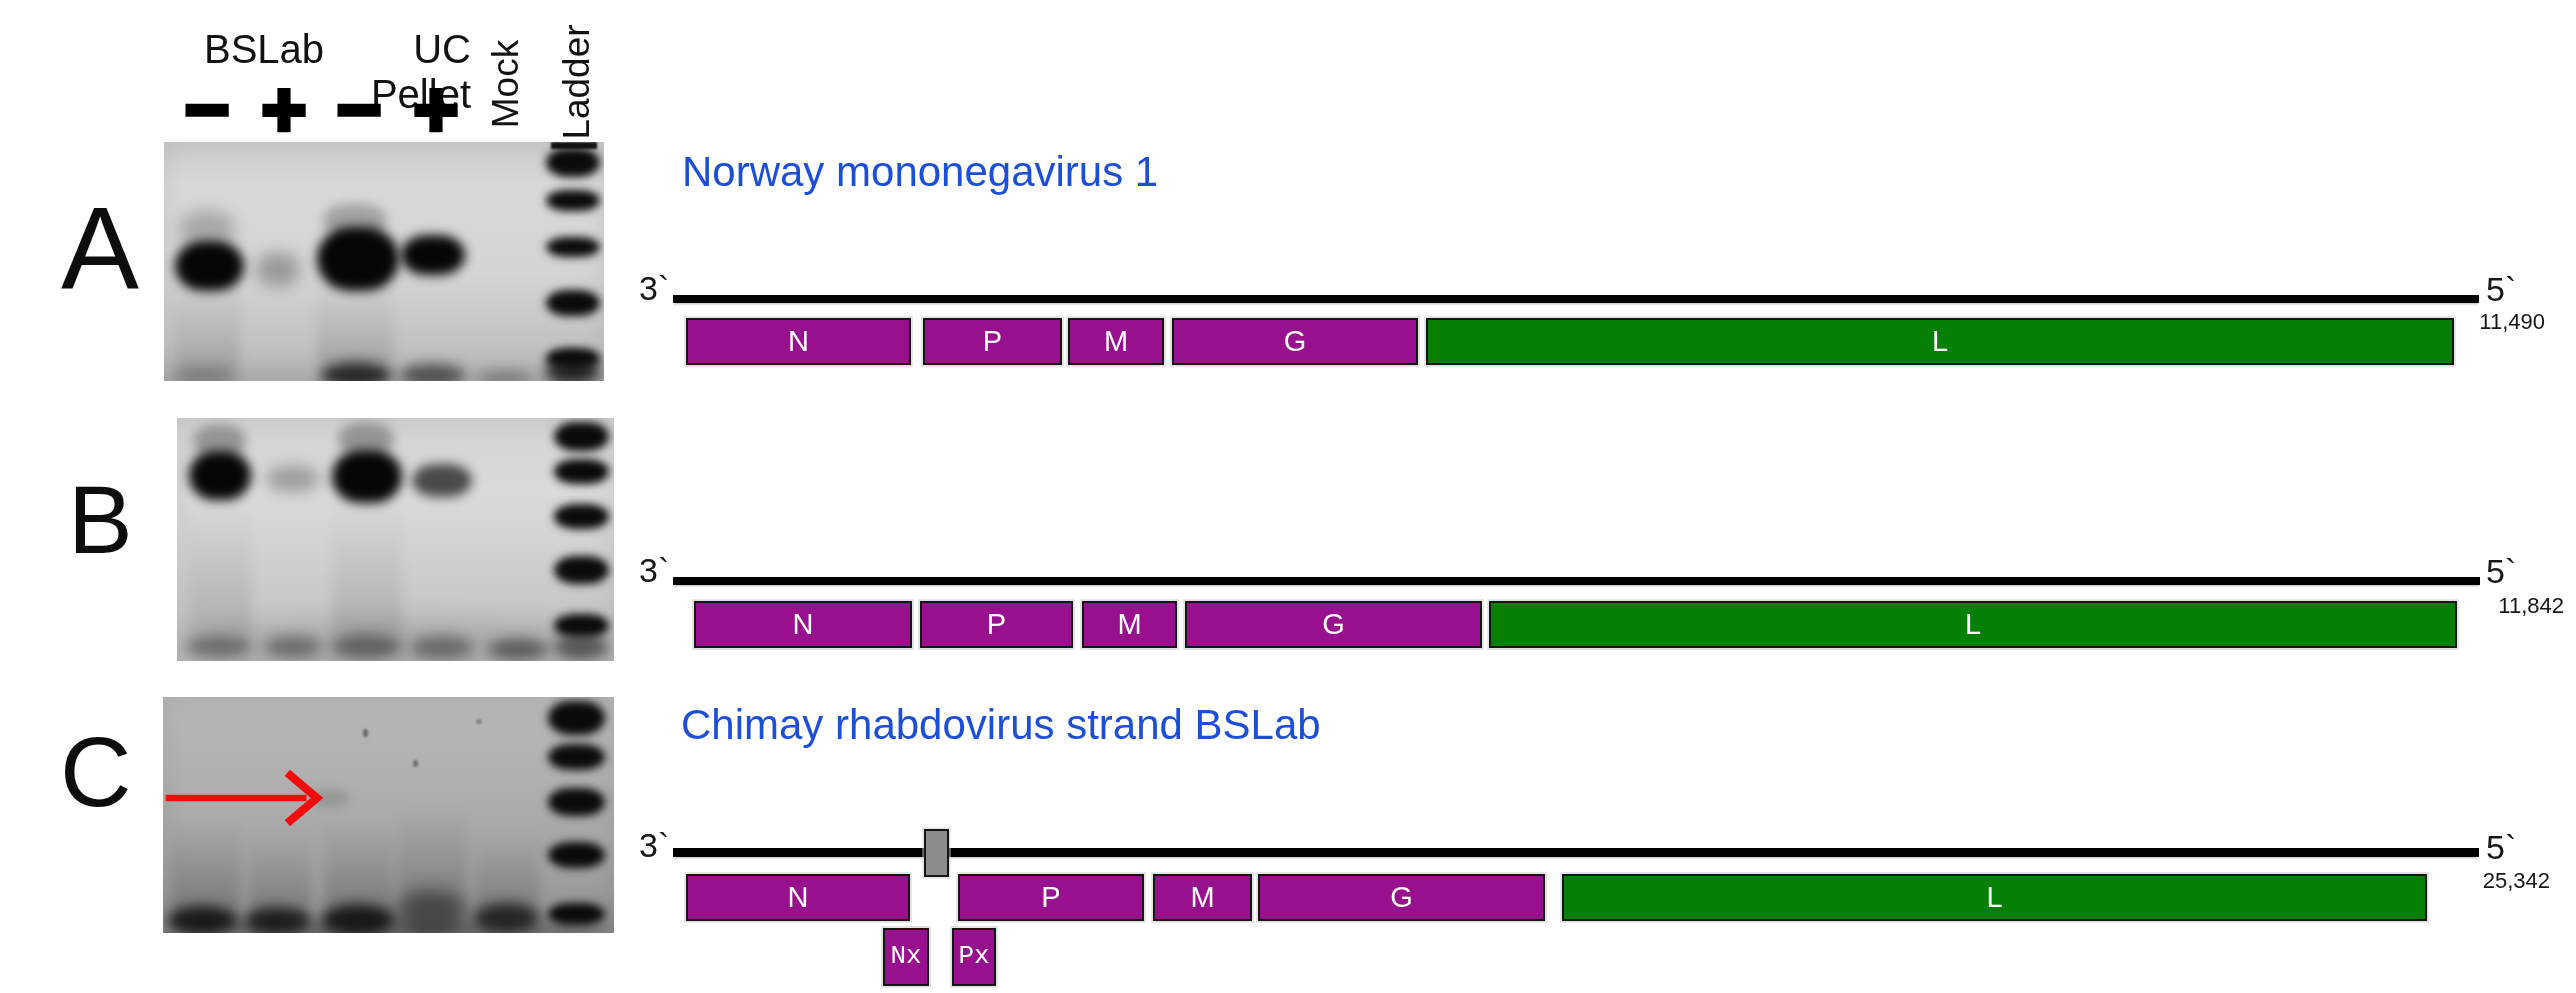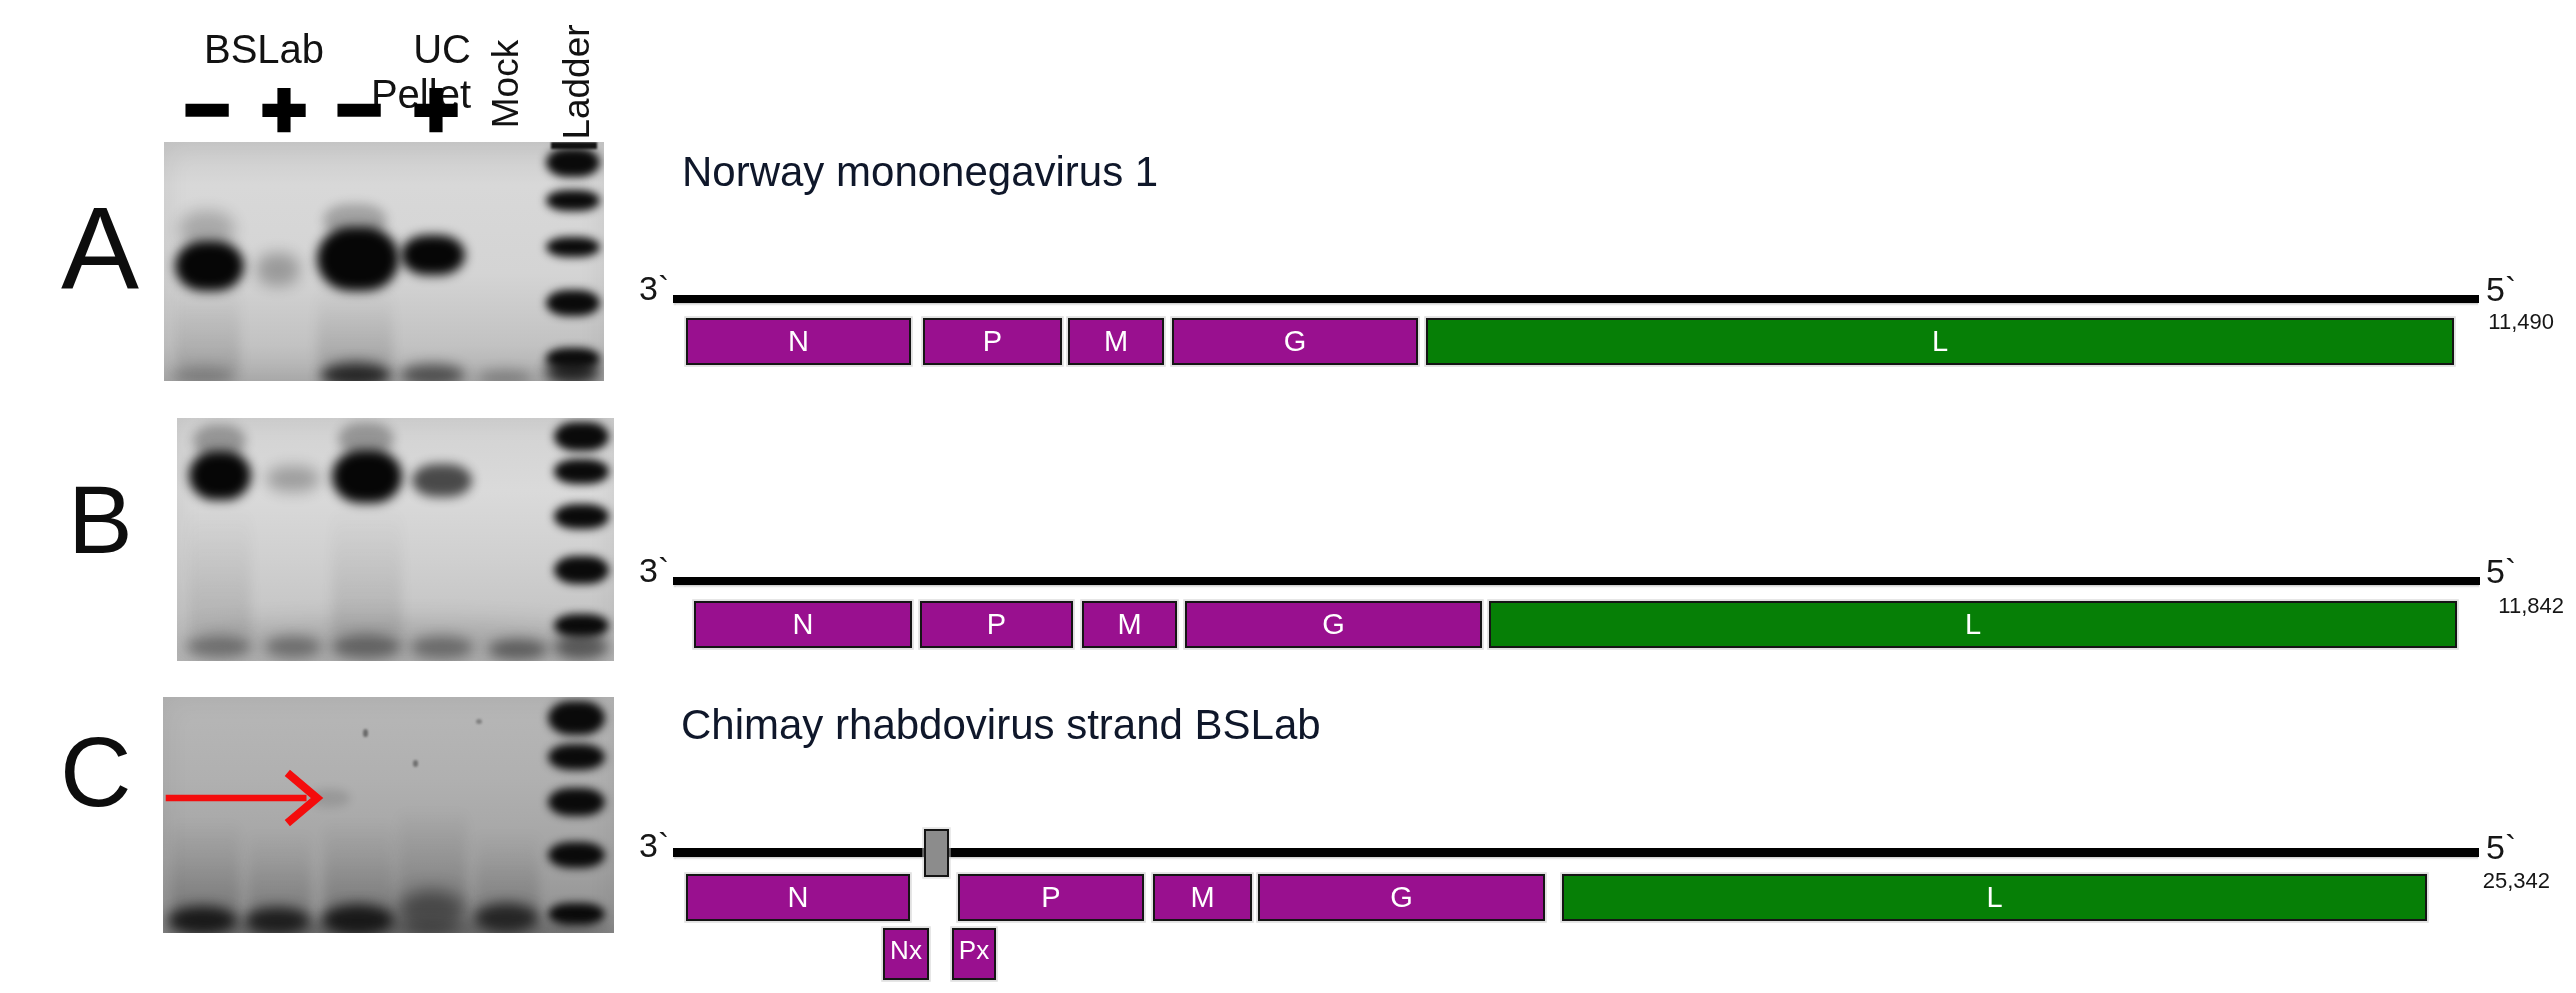--- a/index.html
+++ b/index.html
@@ -13,29 +13,29 @@
   .grouplab{font-size:40px;color:#121212;}
   .sign{width:82px;height:82px;display:flex;align-items:center;justify-content:center;
         font-size:77px;font-weight:bold;color:#000;-webkit-text-stroke:4.7px #000;}
   .rotlab{font-size:37px;color:#121212;white-space:nowrap;
           transform:translate(-50%,-50%) rotate(-90deg);}
 
   
   .panel-letter{font-weight:400;color:#0d0d0d;line-height:1;}
 
   
-  .title{font-size:42px;color:#0f172a;white-space:nowrap;}
+  .title{font-size:42px;color:#1d4ed8;white-space:nowrap;}
   .endlab{font-size:34px;color:#161616;}
   .numlab{font-size:22px;color:#161616;}
   .gline{background:#000;box-shadow:0 2.3px 1.2px -0.6px rgba(170,170,170,.55);}
   .gene{border:2.3px solid #151515;background:#99108F;color:#fff;
         display:flex;align-items:center;justify-content:center;font-size:29px;
         box-shadow:0 0 0 1.8px rgba(205,205,205,.6);}
   .gene.green{background:#067F06;}
-  .subgene{padding-bottom:7px;font-size:26px;}
+  .subgene{align-items:flex-end;padding-bottom:13px;font-size:26px;font-family:Liberation Mono, monospace;}
   .graybox{background:#8C8C8C;border:2.3px solid #141414;box-shadow:0 0 0 1.8px rgba(205,205,205,.5);}
 
   
   .gel{overflow:hidden;box-shadow:inset 0 0 28px rgba(0,0,0,.07);}
   .gel-a{background:linear-gradient(180deg,#cbcbcb 0%,#d8d8d8 18%,#d4d4d4 55%,#c2c2c2 85%,#aeaeae 100%);}
   .gel-b{background:linear-gradient(180deg,#d2d2d2 0%,#dadada 30%,#cfcfcf 60%,#bdbdbd 100%);}
   .gel-c{background:linear-gradient(180deg,#b7b7b7 0%,#b0b0b0 35%,#a3a3a3 70%,#8e8e8e 100%);}
   .band{background:#060606;border-radius:45%/55%;filter:blur(5.3px);}
   .lband{background:#0a0a0a;border-radius:40%/50%;filter:blur(4.1px);}
   .blob{background:#101010;border-radius:50%;filter:blur(6.4px);}
@@ -135,21 +135,21 @@
 
   <svg class="abs" style="left:162px;top:766px;" width="175" height="64" viewBox="0 0 300 110">
     <line x1="6" y1="55" x2="248" y2="55" stroke="#F40C0C" stroke-width="11"></line>
     <polyline points="215,12 266,55 215,98" fill="none" stroke="#F40C0C" stroke-width="14"></polyline>
   </svg>
 
   <div class="abs title" style="left:682px;top:148px;">Norway mononegavirus 1</div>
   <div class="abs endlab" style="left:639px;top:269px;">3`</div>
   <div class="abs gline" style="left:673px;top:295px;width:1806px;height:7.6px;"></div>
   <div class="abs endlab" style="left:2486px;top:270px;">5`</div>
-  <div class="abs numlab" style="right:22px;top:309px;">11,490</div>
+  <div class="abs numlab" style="right:31px;top:309px;">11,490</div>
   <div class="abs gene" style="left:686px;top:318px;width:221px;height:43px;">
       <span>N</span>
     </div>
   <div class="abs gene" style="left:923px;top:318px;width:135px;height:43px;">
       <span>P</span>
     </div>
   <div class="abs gene" style="left:1068px;top:318px;width:92px;height:43px;">
       <span>M</span>
     </div>
   <div class="abs gene" style="left:1172px;top:318px;width:242px;height:43px;">

